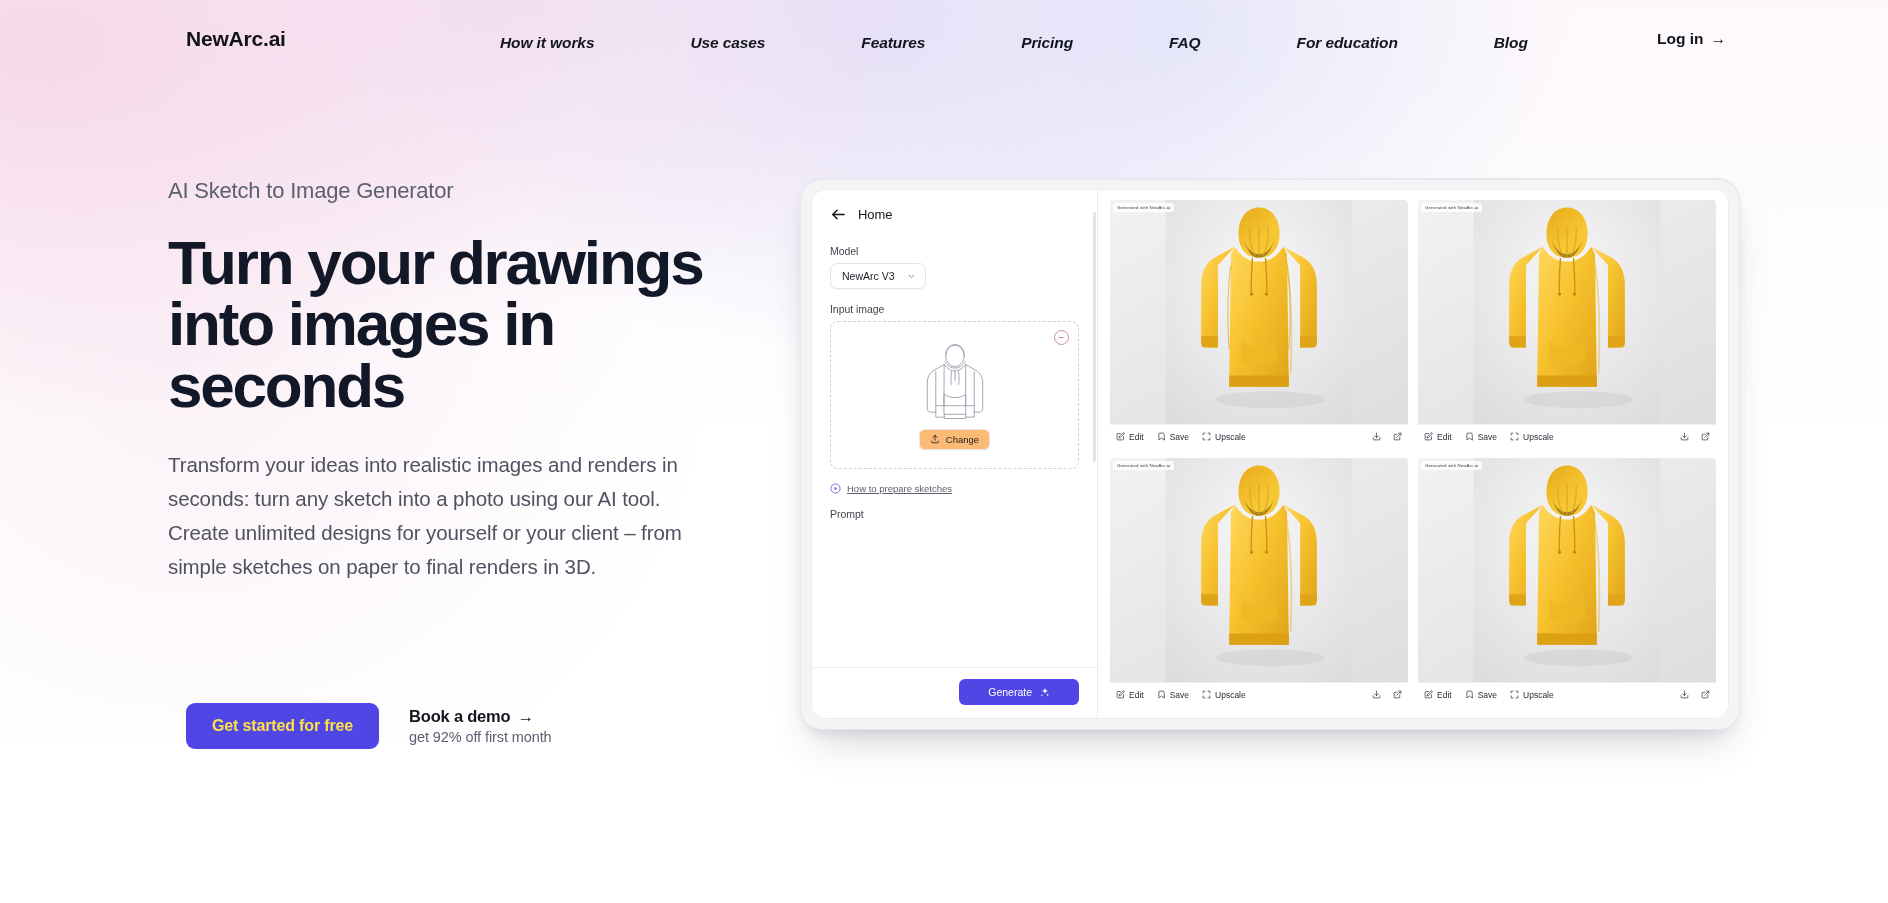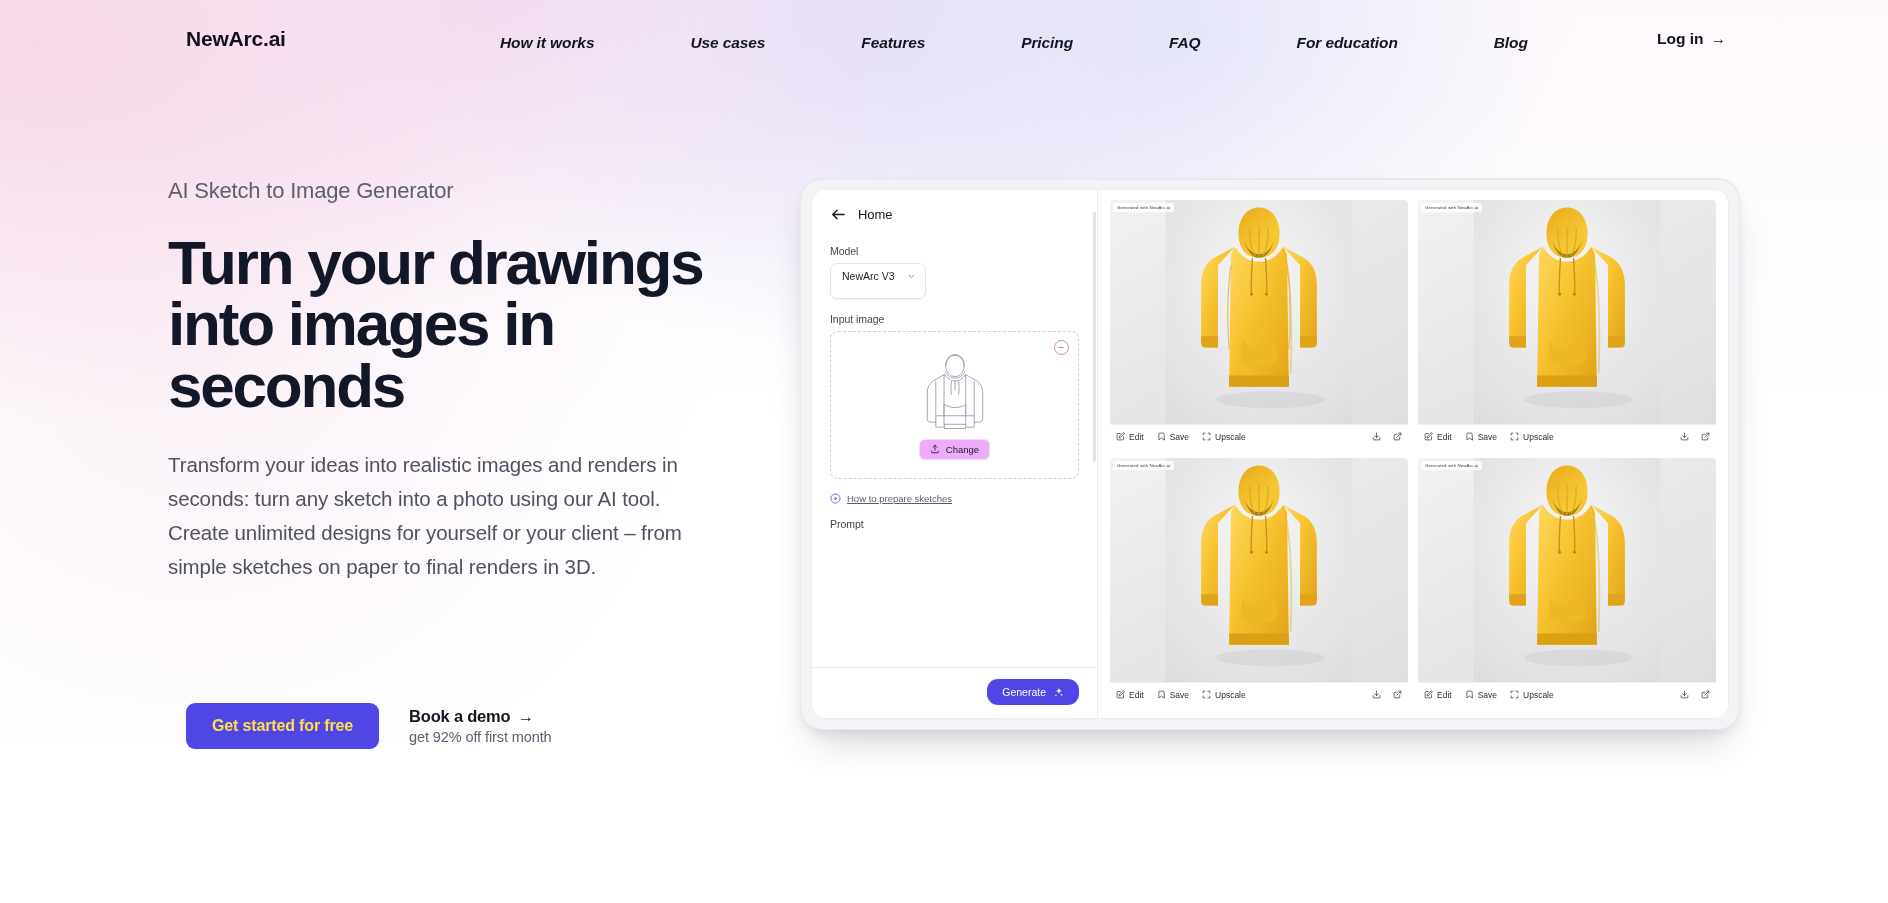--- a/index.html
+++ b/index.html
@@ -101,39 +101,39 @@
     border-right:1px solid #ececf0; display:flex; flex-direction:column;
   }
   .panel-scroll { flex:1; padding:16px 18px 4px 18px; overflow:hidden; position:relative; }
   .panel-head { display:flex; align-items:center; gap:11px; margin-bottom:22px; }
   .back-arrow { width:17px; height:17px; color:#15171f; display:block; }
   .panel-title { font-size:13px; font-weight:500; color:#15171f; letter-spacing:-0.1px; }
   .field-label { font-size:10.5px; color:#44464f; margin-bottom:6px; letter-spacing:-0.05px; }
   .select-box {
     display:inline-flex; align-items:center; gap:12px;
     border:1px solid #e3e3e9; border-radius:7px; background:#fff;
-    padding:6px 9px 16px 11px; font-size:10.5px; color:#1b1d26; cursor:pointer;
+    padding:6px 9px 6px 11px; font-size:10.5px; color:#1b1d26; cursor:pointer;
     box-shadow:0 1px 1.5px rgba(20,20,40,0.04);
   }
   .chev { width:9px; height:9px; color:#85889a; }
   .group { margin-bottom:14px; }
   .dropzone {
     position:relative; border:1px dashed #cfd0da; border-radius:8px;
     height:148px; background:#fff; display:flex; flex-direction:column;
     align-items:center; justify-content:center; gap:6px; padding:8px;
   }
   .remove-btn {
     position:absolute; top:8px; right:9px; width:15px; height:15px; border-radius:50%;
     border:1px solid #c98e94; color:#b4545f; display:flex; align-items:center;
     justify-content:center; font-size:10px; line-height:1; cursor:pointer; background:#fff;
   }
   .sketch { width:64px; height:80px; display:block; margin-top:2px; }
   .change-btn {
     display:inline-flex; align-items:center; gap:6px;
-    border:1px solid #e6e6ec; border-radius:6px; background:#f0abfc;
+    border:1px solid #e6e6ec; border-radius:6px; background:#fdba74;
     padding:4px 10px; font-size:9.5px; color:#1b1d26; cursor:pointer;
     box-shadow:0 1px 1.5px rgba(20,20,40,0.05);
   }
   .upload-ico { width:10px; height:10px; color:#1b1d26; }
   .help-link {
     display:flex; align-items:center; gap:6px; margin:9px 0 14px 0;
     font-size:9.5px; color:#5b5e6d; cursor:pointer;
   }
   .help-link span { text-decoration:underline; }
   .play-ico { width:11px; height:11px; color:#6f62e0; flex:0 0 11px; }
@@ -147,22 +147,22 @@
     position:absolute; left:10px; bottom:9px;
     border:1px solid #e6e6ec; border-radius:5px; background:#fff;
     padding:3px 8px; font-size:9.5px; font-weight:700; color:#1b1d26; cursor:pointer;
   }
   .panel-footer {
     border-top:1px solid #ececf0; padding:11px 18px 13px 18px;
     display:flex; justify-content:flex-end; background:#fff;
   }
   .generate-btn {
     background:#4f46e5; color:#fff; border:none; font-family:inherit;
-    font-size:10.5px; font-weight:500; border-radius:11px;
-    padding:7px 15px; display:inline-flex; align-items:center; gap:7px; cursor:pointer;
+    font-size:10.5px; font-weight:500; border-radius:6px;
+    padding:7px 29px; display:inline-flex; align-items:center; gap:7px; cursor:pointer;
   }
   .spark { width:11px; height:11px; }
   .panel-track {
     position:absolute; right:1px; top:22px; width:3px; height:250px;
     background:#e2e2ea; border-radius:2px;
   }
 
   
   .results {
     flex:1; background:#fff; padding:10px 12px 12px 12px;

